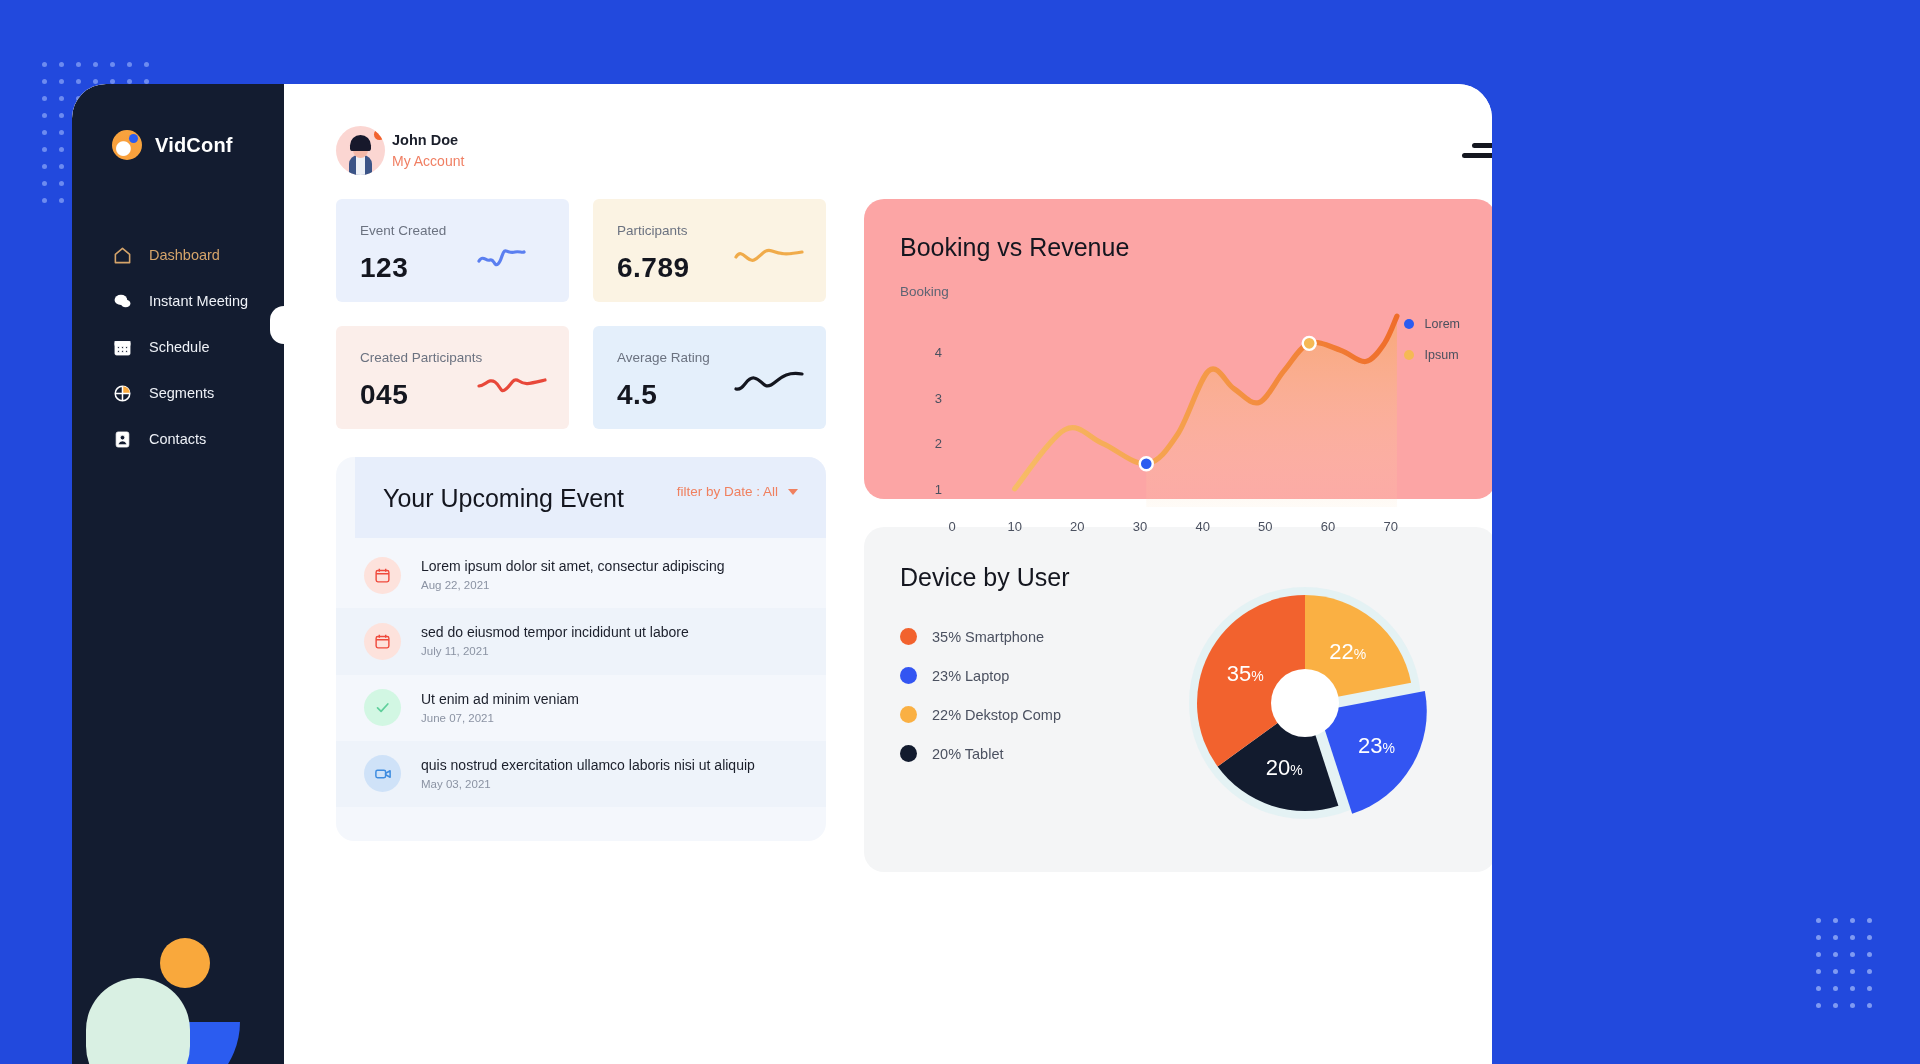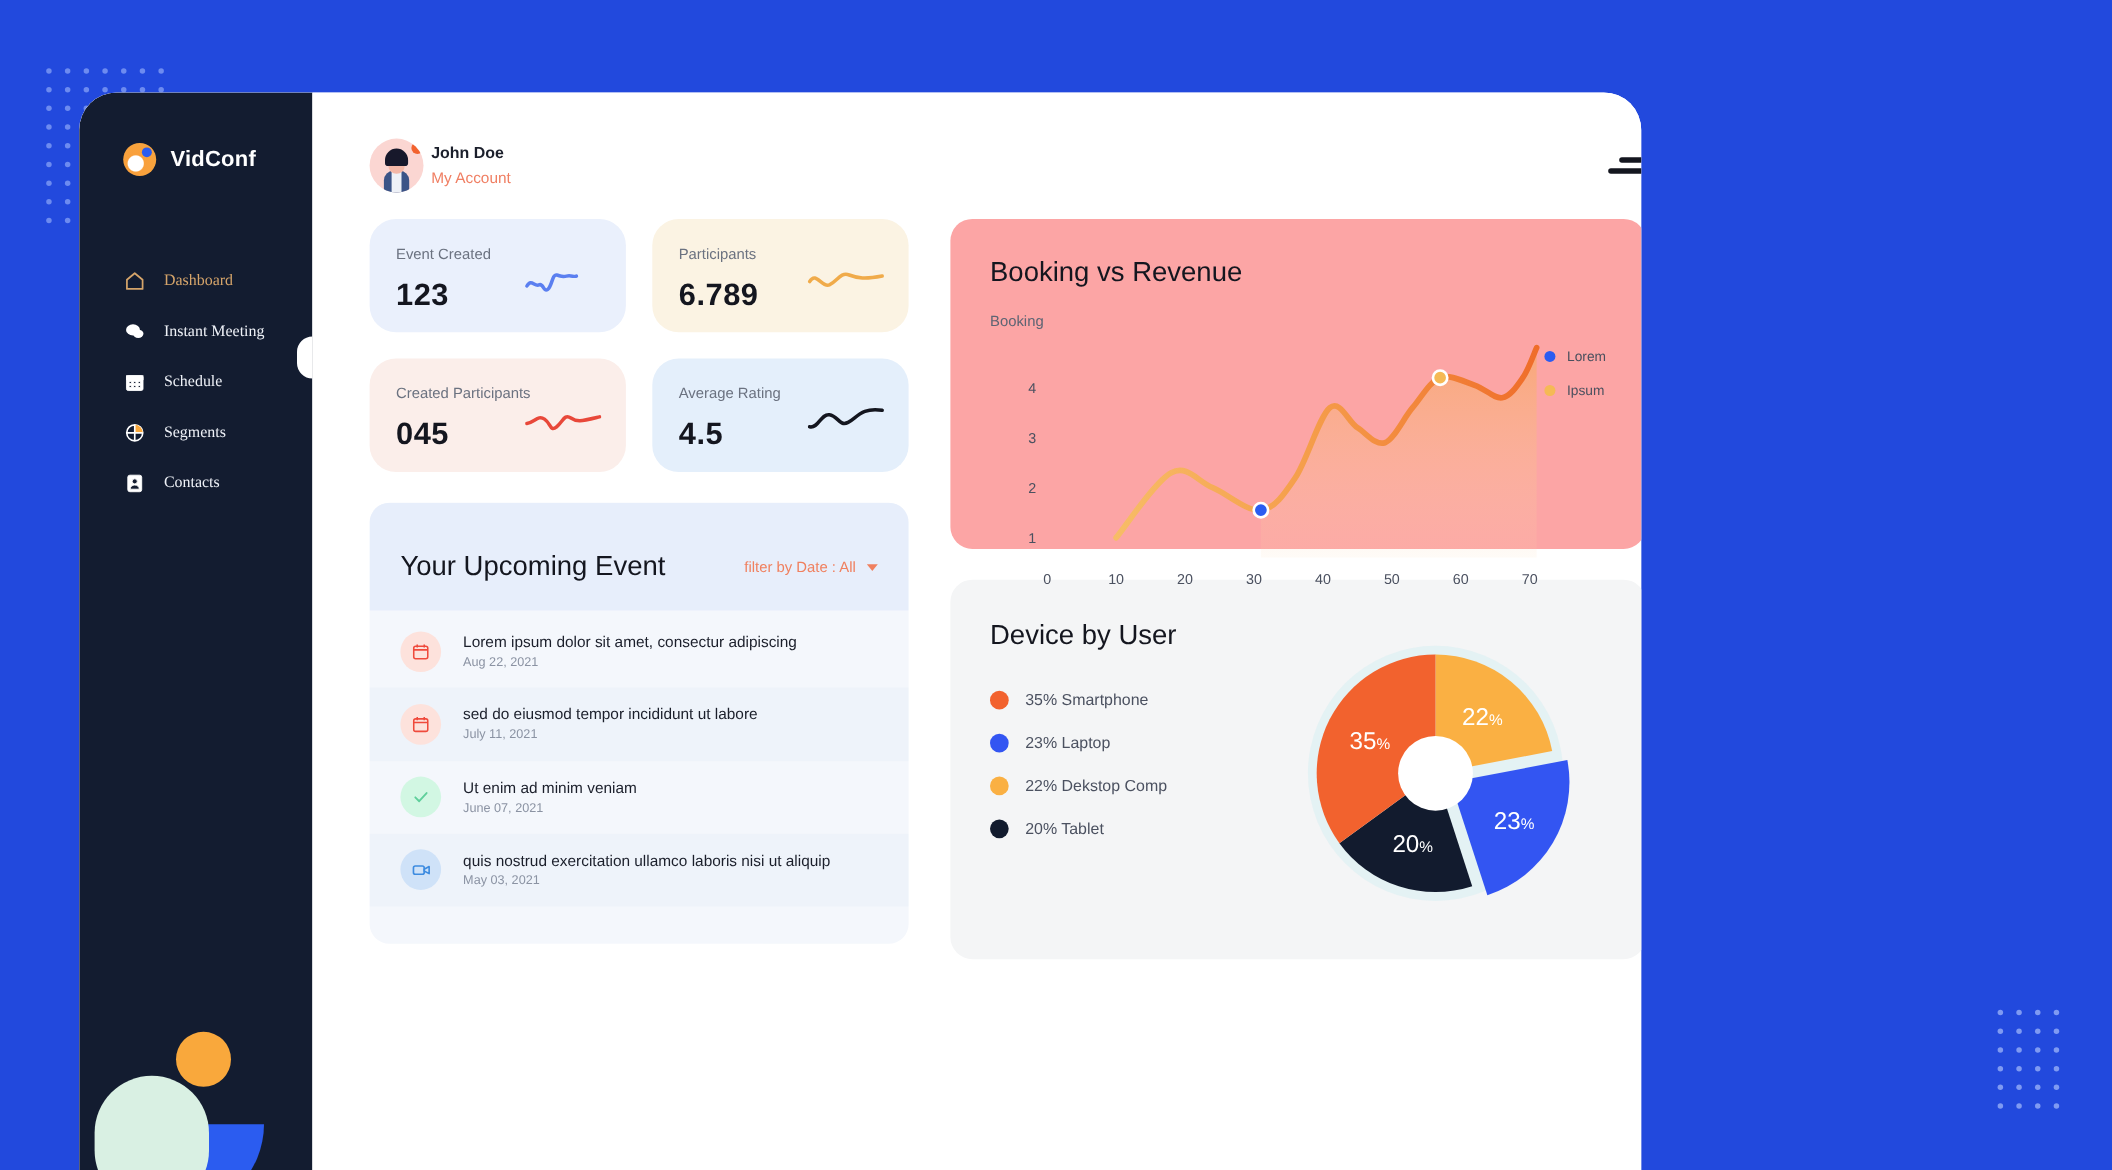--- a/index.html
+++ b/index.html
@@ -30,21 +30,21 @@
     border-radius:34px 0 0 0; overflow:hidden;
   }
   .brand { display:flex; align-items:center; gap:13px; padding:46px 0 0 40px; }
   .brand-logo { width:30px; height:30px; border-radius:50%;
     background:radial-gradient(circle at 38% 62%, #ffffff 0%, #ffffff 26%, #f9a03c 30%, #f7a63f 100%);
     position:relative; flex:0 0 30px; }
   .brand-logo::after { content:""; position:absolute; right:4px; top:4px; width:9px; height:9px;
     border-radius:50%; background:#2b5cf0; }
   .brand-name { color:#ffffff; font-size:20px; font-weight:bold; letter-spacing:.2px; }
 
-  .nav { margin-top:72px;font-family:Liberation Serif, serif; }
+  .nav { margin-top:72px; }
   .nav-item { display:flex; align-items:center; gap:17px; padding:0 0 0 41px; height:46px;
     color:#eef1f7; font-size:14.5px; cursor:pointer; }
   .nav-item .nav-ico { width:19px; height:19px; flex:0 0 19px; display:flex; align-items:center; justify-content:center; }
   .nav-item.active { color:#d5a46a; }
   .nav-item.active .nav-ico svg { stroke:#d5a46a; }
   .nav-ico svg { stroke:#ffffff; fill:none; }
 
   
   .notch { position:absolute; right:-14px; top:222px; width:28px; height:38px;
     background:#ffffff; border-radius:20px; }
@@ -79,32 +79,32 @@
   .burger span:first-child { width:24px; margin:0 0 5px auto; }
   .burger span:last-child  { width:34px; }
 
   
   .content { display:flex; gap:38px; padding:24px 56px 0 52px; }
   .col-left  { width:490px; flex:0 0 490px; }
   .col-right { flex:1; }
 
   
   .stats { display:grid; grid-template-columns:1fr 1fr; gap:24px 24px; }
-  .stat { border-radius:24px; padding:24px 24px 22px 24px; height:103px; position:relative; }
+  .stat { border-radius:6px; padding:24px 24px 22px 24px; height:103px; position:relative; }
   .stat .s-label { font-size:13.5px; color:#6b7280; }
   .stat .s-value { font-size:28px; font-weight:bold; color:#14161f; margin-top:14px; letter-spacing:.5px; }
   .stat .s-spark { position:absolute; right:22px; bottom:28px; }
   .s-blue   { background:#eaf0fc; }
   .s-cream  { background:#fbf3e3; }
   .s-pink   { background:#fbeeea; }
   .s-ice    { background:#e4effb; }
 
   
   .events { margin-top:28px; border-radius:18px; overflow:hidden; background:#f4f7fc; }
-  .ev-head { background:#e7eefb; padding:44px 28px 25px 28px; display:flex; align-items:center; justify-content:space-between; }
+  .ev-head { background:#e7eefb; padding:27px 28px 25px 28px; display:flex; align-items:flex-start; justify-content:space-between;margin-left:19px; }
   .ev-title { font-size:25px; color:#14161f; }
   .ev-filter { font-size:13.5px; color:#f0805f; display:flex; align-items:center; gap:10px; cursor:pointer; }
   .ev-filter .caret { width:0;height:0;border-left:5px solid transparent;border-right:5px solid transparent;border-top:6px solid #f0805f; }
 
   .ev-list { padding:4px 0 34px 0; }
   .ev-row { display:flex; align-items:center; gap:20px; padding:14px 28px; }
   .ev-row.alt { background:#eef3fa; }
   .ev-ico { width:37px; height:37px; border-radius:50%; display:flex; align-items:center; justify-content:center; flex:0 0 37px; }
   .ico-red   { background:#fde2dc; }
   .ico-green { background:#d2f7e3; }

